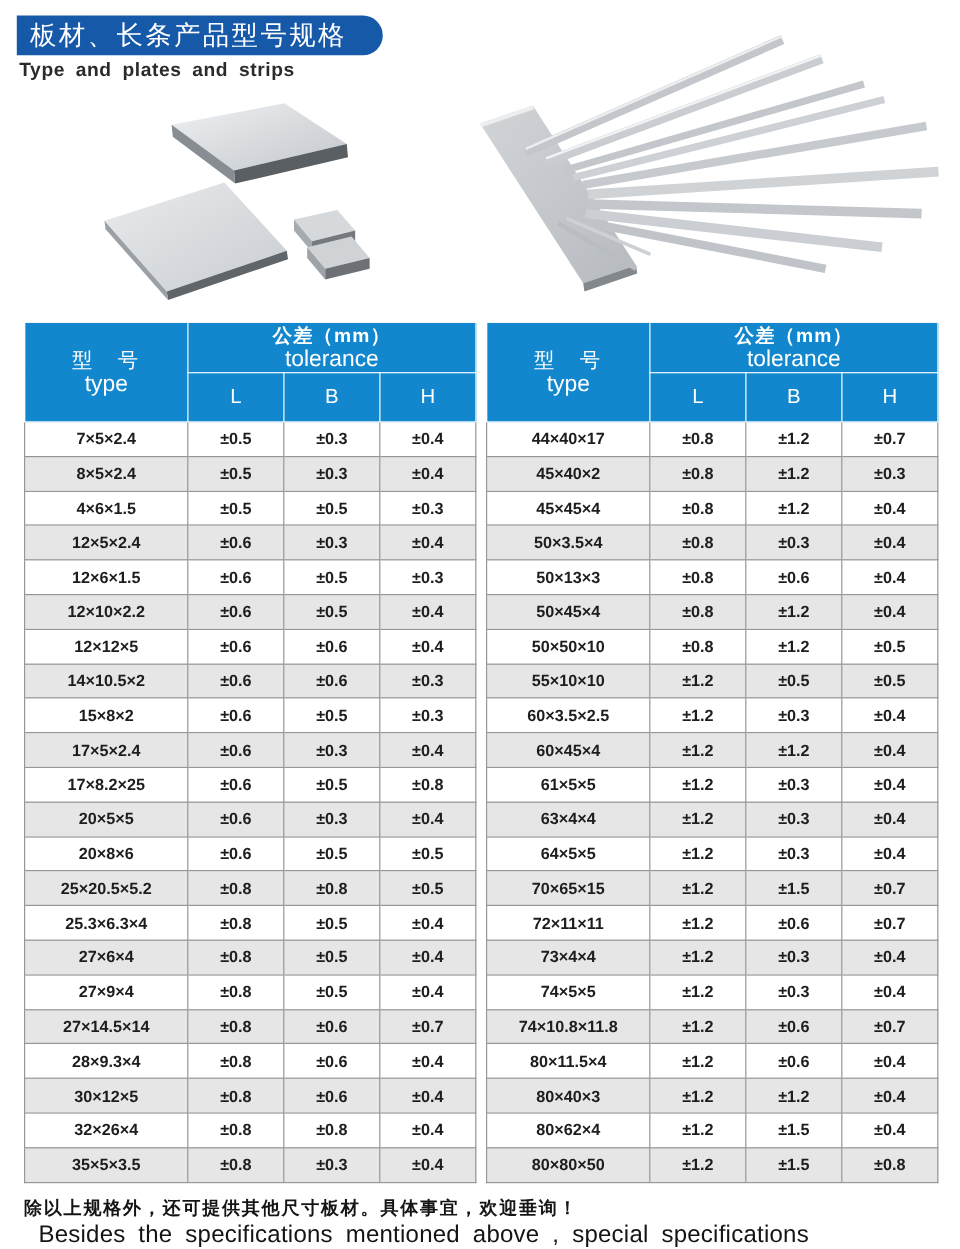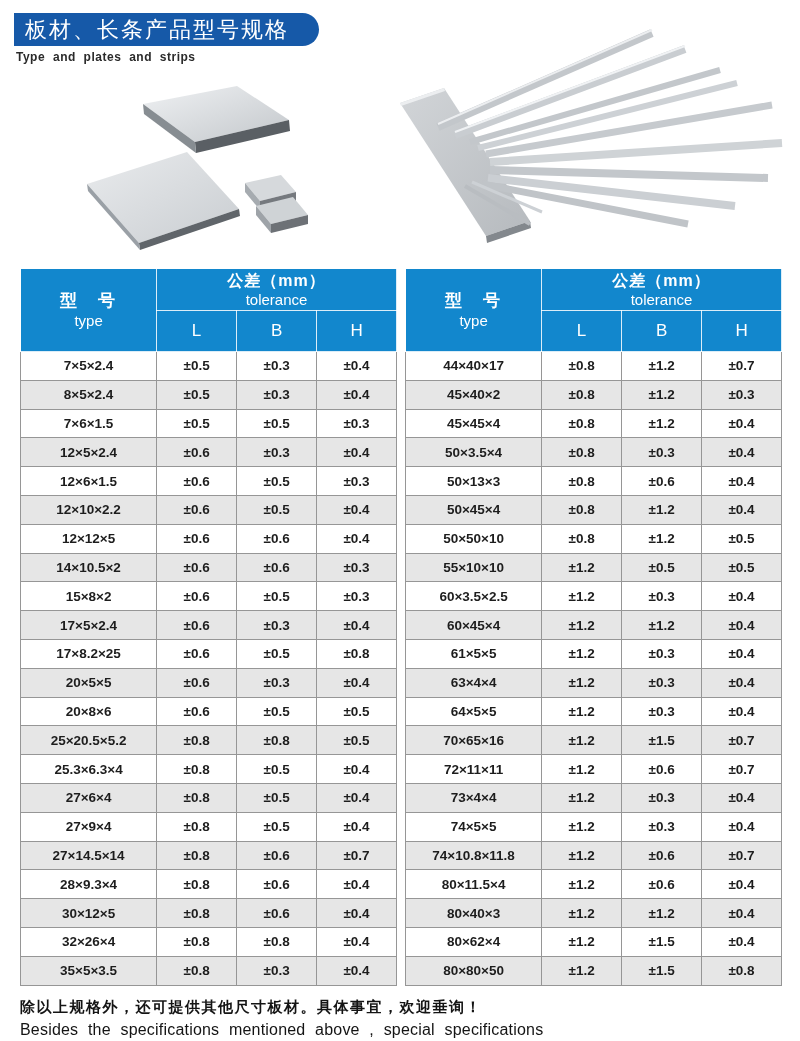--- a/index.html
+++ b/index.html
@@ -3,45 +3,45 @@
 <meta charset="utf-8">
 <style>
   html,body{margin:0;padding:0;background:#fff;}
   body{font-family:"Liberation Sans","DejaVu Sans",sans-serif;}
   .page{position:relative;width:800px;height:1041px;background:#fff;overflow:hidden;}
 
   
   .banner{position:absolute;left:14px;top:13px;height:33px;line-height:33px;
     background:#1659a8;color:#fff;font-size:22px;font-weight:normal;letter-spacing:2px;
     padding:0 30px 0 11px;border-radius:0 17px 17px 0;}
-  .subtitle{position:absolute;left:16px;top:50px;font-size:12px;font-weight:bold;
+  .subtitle{position:absolute;left:16px;top:50px;font-size:16px;font-weight:bold;
     color:#2a2a2a;letter-spacing:0.5px;word-spacing:4px;}
 
   
   .plates-svg{position:absolute;left:75px;top:82px;}
   .strips-svg{position:absolute;left:390px;top:25px;}
 
   
   .tables-wrap{position:absolute;left:20px;top:268px;display:flex;gap:8px;}
   table.spec{border-collapse:collapse;table-layout:fixed;width:377px;border:1px solid #8f8f8f;}
   table.spec th{background:#1287cd;color:#fff;border:1px solid rgba(255,255,255,0.85);padding:0;}
   table.spec thead .hdr-cn{font-size:16px;font-weight:bold;letter-spacing:1px;line-height:20px;}
-  table.spec thead .hdr-en{font-size:15px;font-weight:normal;line-height:18px;}
-  table.spec thead .type-cn{font-size:17px;font-weight:bold;letter-spacing:2px;line-height:22px;}
+  table.spec thead .hdr-en{font-size:19px;font-weight:normal;line-height:18px;}
+  table.spec thead .type-cn{font-size:17px;font-weight:normal;letter-spacing:2px;line-height:22px;}
   table.spec thead tr.sub th{height:40px;font-size:17px;font-weight:normal;}
   table.spec thead tr.main th{height:41px;}
   table.spec tbody td{border:1px solid #969696;height:27.8px;padding:0;text-align:center;
     font-size:13.5px;font-weight:bold;color:#1d1d1d;}
   table.spec tbody tr:nth-child(even) td{background:#e6e6e6;}
   table.spec tbody tr:nth-child(odd) td{background:#ffffff;}
 
   
   .footer{position:absolute;left:20px;top:966px;width:765px;color:#141414;}
   .footer-cn{font-size:15px;font-weight:bold;letter-spacing:1.5px;margin-bottom:3px;margin-top:32px;}
-  .footer-en{font-size:16px;font-weight:normal;word-spacing:5px;letter-spacing:0.2px;line-height:19px;}
+  .footer-en{font-size:20px;font-weight:normal;word-spacing:5px;letter-spacing:0.2px;line-height:19px;margin-left:12px;}
 </style>
 </head>
 <body>
 
 <div class="page">
 
   <div class="banner">
     <span>板材、长条产品型号规格</span>
   </div>
   <div class="subtitle">Type and plates and strips</div>
@@ -137,21 +137,21 @@
             <td>±0.3</td>
             <td>±0.4</td>
           </tr>
           <tr>
             <td>8×5×2.4</td>
             <td>±0.5</td>
             <td>±0.3</td>
             <td>±0.4</td>
           </tr>
           <tr>
-            <td>7×6×1.5</td>
+            <td>4×6×1.5</td>
             <td>±0.5</td>
             <td>±0.5</td>
             <td>±0.3</td>
           </tr>
           <tr>
             <td>12×5×2.4</td>
             <td>±0.6</td>
             <td>±0.3</td>
             <td>±0.4</td>
           </tr>
@@ -363,21 +363,21 @@
             <td>±0.3</td>
             <td>±0.4</td>
           </tr>
           <tr>
             <td>64×5×5</td>
             <td>±1.2</td>
             <td>±0.3</td>
             <td>±0.4</td>
           </tr>
           <tr>
-            <td>70×65×16</td>
+            <td>70×65×15</td>
             <td>±1.2</td>
             <td>±1.5</td>
             <td>±0.7</td>
           </tr>
           <tr>
             <td>72×11×11</td>
             <td>±1.2</td>
             <td>±0.6</td>
             <td>±0.7</td>
           </tr>

